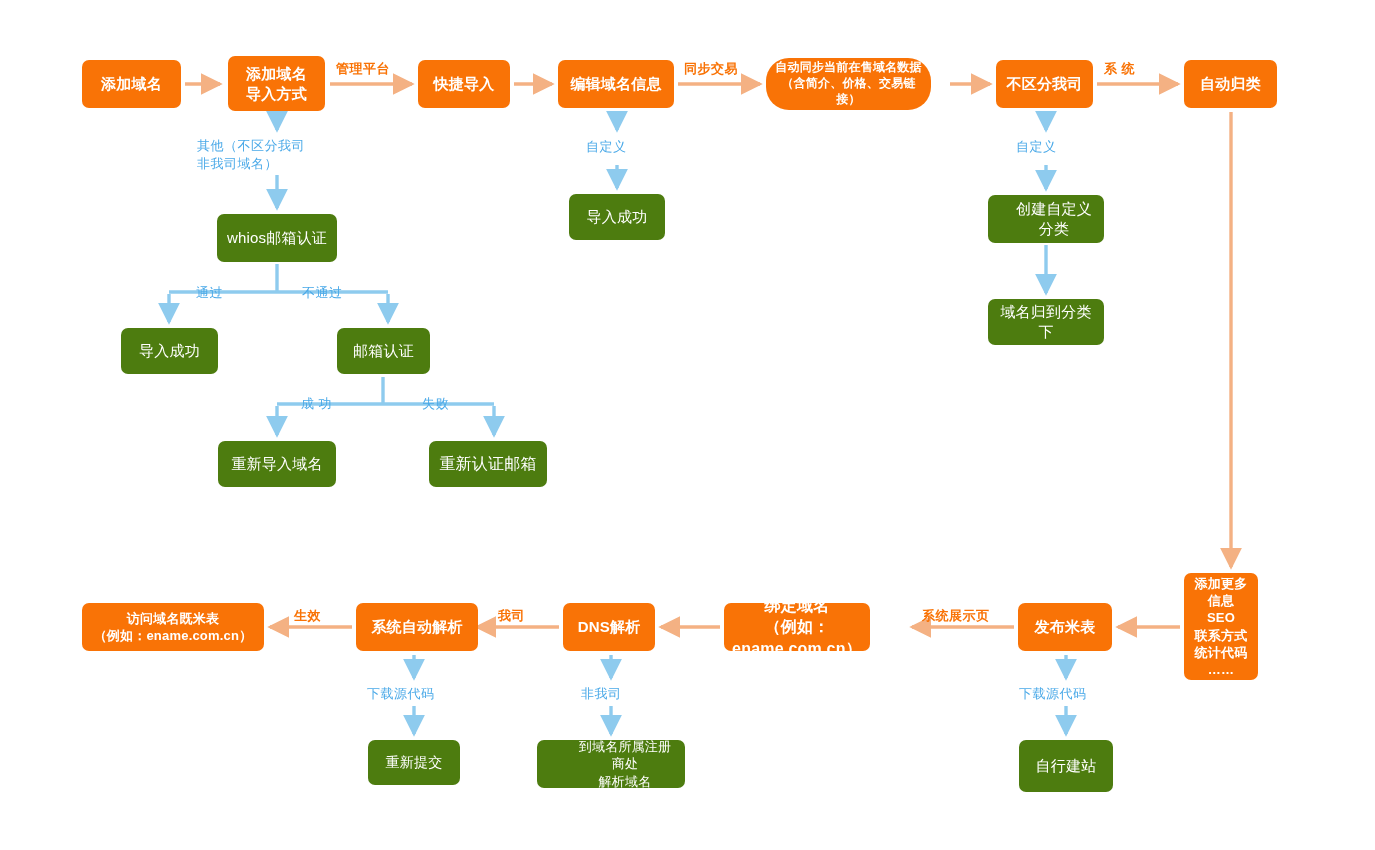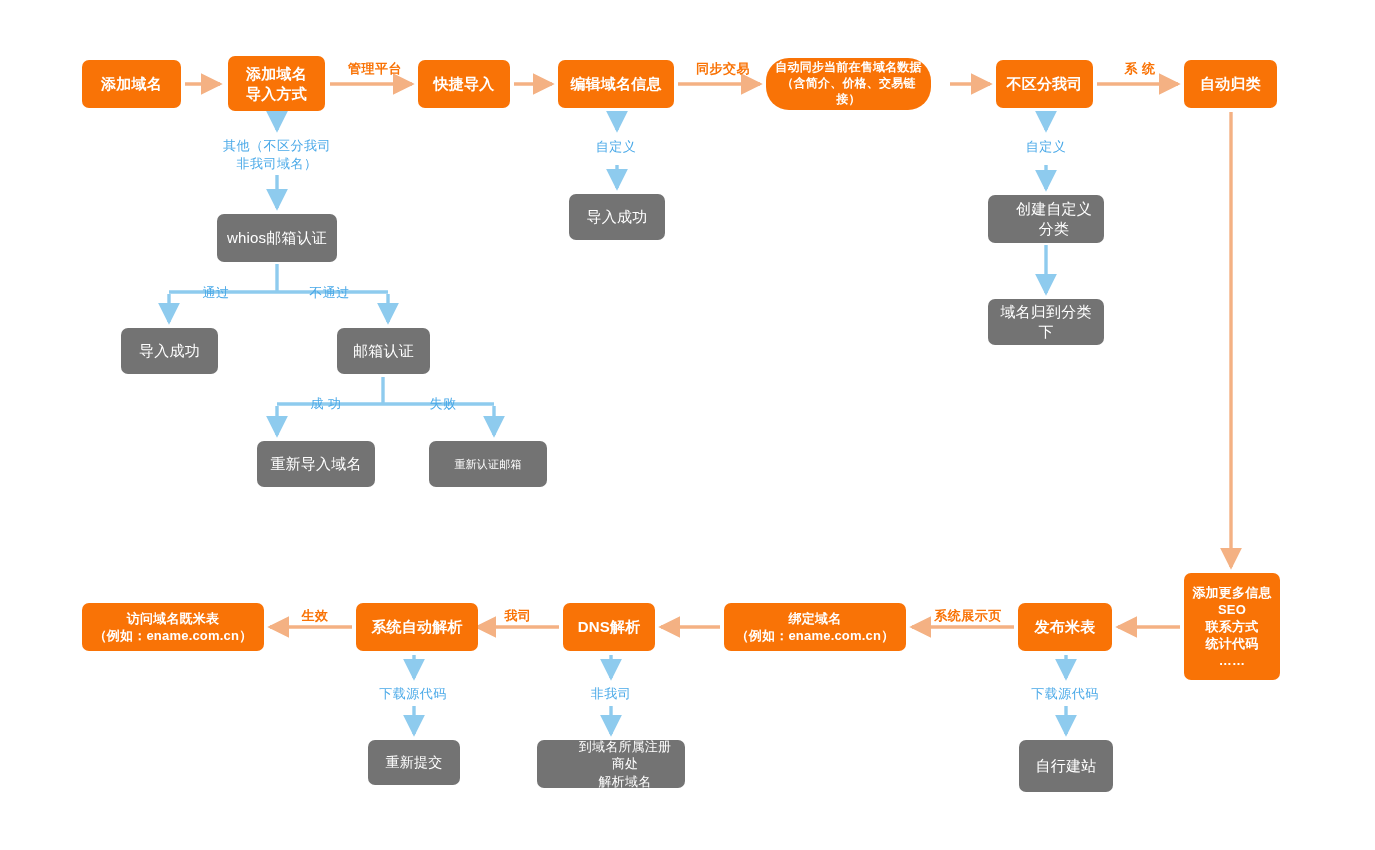--- a/index.html
+++ b/index.html
@@ -38,32 +38,31 @@
     border-radius: 7px;
     font-weight: bold;
     line-height: 1.32;
     padding: 4px 8px;
     letter-spacing: 0.2px;
   }
   .node.orange {
     background: #f97306;
   }
   .node.blue {
-    background: #737373;
+    background: #4d7c0f;
     font-weight: normal;
   }
   .node .txt {
     display: block;
     white-space: pre-line;
   }
   .edge-label {
     position: absolute;
     font-size: 13px;
     white-space: pre-line;
-    text-align: center;
     line-height: 1.35;
     letter-spacing: 0.5px;
   }
   .edge-label.orange-lbl {
     color: #f97306;
     font-weight: bold;
   }
   .edge-label.blue-lbl {
     color: #4aa9e8;
     font-weight: normal;
@@ -155,46 +154,46 @@
       </div>
       <div class="node blue" style="left: 217px; top: 214px; width: 120px; height: 48px; font-size: 15px;">
         <span class="txt">whios邮箱认证</span>
       </div>
       <div class="node blue" style="left: 121px; top: 328px; width: 97px; height: 46px; font-size: 15px;">
         <span class="txt">导入成功</span>
       </div>
       <div class="node blue" style="left: 337px; top: 328px; width: 93px; height: 46px; font-size: 15px;">
         <span class="txt">邮箱认证</span>
       </div>
-      <div class="node blue" style="left: 218px; top: 441px; width: 118px; height: 46px; font-size: 15px; margin-left: 39px;">
+      <div class="node blue" style="left: 218px; top: 441px; width: 118px; height: 46px; font-size: 15px;">
         <span class="txt">重新导入域名</span>
       </div>
-      <div class="node blue" style="left: 429px; top: 441px; width: 118px; height: 46px; font-size: 11px;">
+      <div class="node blue" style="left: 429px; top: 441px; width: 118px; height: 46px; font-size: 16px;">
         <span class="txt">重新认证邮箱</span>
       </div>
       <div class="node blue" style="left: 569px; top: 194px; width: 96px; height: 46px; font-size: 15px;">
         <span class="txt">导入成功</span>
       </div>
       <div class="node blue" style="left: 988px; top: 195px; width: 116px; height: 48px; font-size: 15px; padding-left: 24px;">
         <span class="txt">创建自定义分类</span>
       </div>
       <div class="node blue" style="left: 988px; top: 299px; width: 116px; height: 46px; font-size: 15px;">
         <span class="txt">域名归到分类下</span>
       </div>
-      <div class="node orange" style="left: 1184px; top: 573px; width: 96px; height: 107px; font-size: 13px; padding-left: 8px;">
+      <div class="node orange" style="left: 1184px; top: 573px; width: 74px; height: 107px; font-size: 13px; padding-left: 8px;">
         <span class="txt">添加更多信息
 SEO
 联系方式
 统计代码
 ……</span>
       </div>
       <div class="node orange" style="left: 1018px; top: 603px; width: 94px; height: 48px; font-size: 15px;">
         <span class="txt">发布米表</span>
       </div>
-      <div class="node orange" style="left: 724px; top: 603px; width: 182px; height: 48px; font-size: 13px;">
+      <div class="node orange" style="left: 724px; top: 603px; width: 146px; height: 48px; font-size: 16px;">
         <span class="txt">绑定域名
 （例如：ename.com.cn）</span>
       </div>
       <div class="node orange" style="left: 563px; top: 603px; width: 92px; height: 48px; font-size: 15px;">
         <span class="txt">DNS解析</span>
       </div>
       <div class="node orange" style="left: 356px; top: 603px; width: 122px; height: 48px; font-size: 15px;">
         <span class="txt">系统自动解析</span>
       </div>
       <div class="node orange" style="left: 82px; top: 603px; width: 182px; height: 48px; font-size: 13px;">

